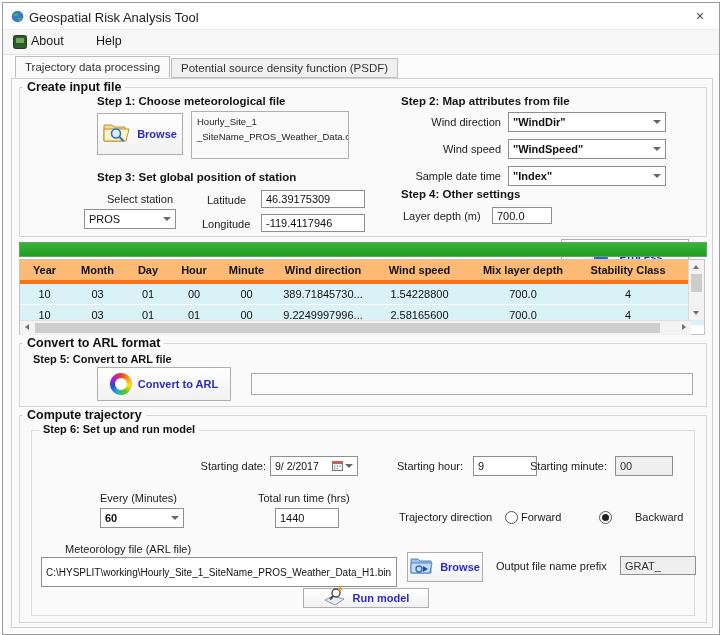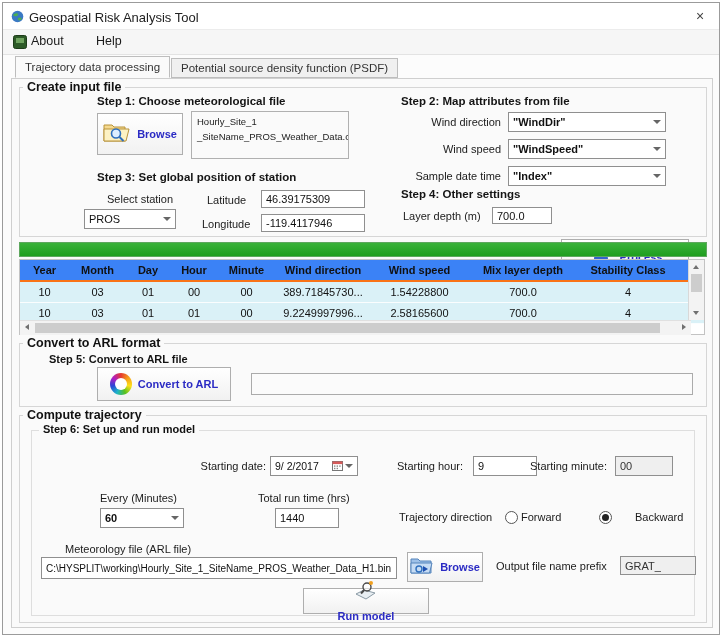--- a/index.html
+++ b/index.html
@@ -28,21 +28,21 @@
   .chev{width:0;height:0;border-left:4px solid transparent;border-right:4px solid transparent;border-top:4px solid #666;flex:none;margin-left:4px;}
   .btn{position:absolute;background:linear-gradient(#ffffff,#f1f1f1);border:1px solid #aeaeae;display:flex;align-items:center;justify-content:center;gap:6px;box-sizing:border-box;z-index:3;}
   .btn-label{color:#2b2bc4;font-weight:bold;font-size:11px;white-space:nowrap;}
   .radio{position:absolute;width:11px;height:11px;border:1px solid #555;border-radius:50%;background:#fff;z-index:3;}
   .radio.checked::after{content:"";position:absolute;inset:2px;background:#222;border-radius:50%;}
   
   .green-bar{position:absolute;left:16px;top:239px;width:686px;height:13px;background:linear-gradient(#3ab23a,#1f9e1f);border:1px solid #5ea75e;z-index:3;}
   .arl-progress{position:absolute;background:#fbfbfb;border:1px solid #ababab;z-index:3;}
   .grid{position:absolute;left:16px;top:256px;width:686px;height:76px;background:#fff;border:1px solid #c3c3c3;box-sizing:border-box;z-index:3;}
   .grid-row{display:flex;height:20px;align-items:center;}
-  .grid-head{border-bottom:2px solid #f97316;background:#3b82f6;}
+  .grid-head{border-bottom:4px solid #f97316;background:#fdba74;}
   .grid-data{background:#daf1f7;border-bottom:1px solid rgba(255,255,255,.85);}
   .gc{flex:none;text-align:center;font-size:11px;color:#111;overflow:hidden;white-space:nowrap;}
   .grid-head .gc{font-weight:bold;}
   .vsb{position:absolute;right:0;top:0;width:15px;height:60px;background:#f3f3f3;border-left:1px solid #d8d8d8;z-index:4;}
   .hsb{position:absolute;left:0;top:60px;width:671px;height:14px;background:#f3f3f3;border-top:1px solid #e0e0e0;z-index:4;}
   .sb-thumb{position:absolute;background:#cdcdcd;}
   .tri{width:0;height:0;position:absolute;}
   .tri.up{border-left:3.5px solid transparent;border-right:3.5px solid transparent;border-bottom:4px solid #707070;left:4px;top:5px;}
   .tri.down{border-left:3.5px solid transparent;border-right:3.5px solid transparent;border-top:4px solid #707070;left:4px;bottom:5px;}
   .tri.left{border-top:3.5px solid transparent;border-bottom:3.5px solid transparent;border-right:4px solid #707070;left:5px;top:3px;}
@@ -199,21 +199,21 @@
     </div>
     <div class="hsb">
       <span class="tri left"></span>
       <div class="sb-thumb" style="left:15px;top:2px;width:625px;height:10px;"></div>
       <span class="tri right"></span>
     </div>
   </div>
 
   <div class="groupbox" style="left:16px;top:340px;width:686px;height:62px;"></div>
   <span class="grouplabel" style="left:20px;top:333px;">Convert to ARL format</span>
-  <span class="steptitle" style="left:30px;top:350px;font-size:11px;margin-left:16px;">Step 5: Convert to ARL file</span>
+  <span class="steptitle" style="left:30px;top:350px;font-size:11px;">Step 5: Convert to ARL file</span>
   <div class="btn" style="left:94px;top:364px;width:134px;height:34px;">
     <span class="ring"></span>
     <span class="btn-label">Convert to ARL</span>
   </div>
   <div class="arl-progress" style="left:248px;top:370px;width:440px;height:20px;"></div>
 
   <div class="groupbox" style="left:16px;top:412px;width:686px;height:206px;"></div>
   <span class="grouplabel" style="left:20px;top:405px;">Compute trajectory</span>
   <div class="groupbox" style="left:28px;top:427px;width:662px;height:184px;border-color:#dedede;"></div>
   <span class="grouplabel" style="left:36px;top:420px;font-size:11px;">Step 6: Set up and run model</span>
@@ -256,40 +256,40 @@
   <div class="field" style="left:272px;top:505px;width:64px;height:20px;">
     <span>1440</span>
   </div>
   <span class="lbl" style="left:396px;top:508px;">Trajectory direction</span>
   <span class="radio" style="left:502px;top:508px;"></span>
   <span class="lbl" style="left:518px;top:508px;">Forward</span>
   <span class="radio checked" style="left:596px;top:508px;"></span>
   <span class="lbl" style="left:612px;top:508px;margin-left:20px;">Backward</span>
 
   <span class="lbl" style="left:62px;top:540px;">Meteorology file (ARL file)</span>
-  <div class="field" style="left:38px;top:554px;width:356px;height:22px;font-size:10px;">
+  <div class="field" style="left:38px;top:554px;width:356px;height:30px;font-size:10px;">
     <span>C:\HYSPLIT\working\Hourly_Site_1_SiteName_PROS_Weather_Data_H1.bin</span>
   </div>
   <div class="btn" style="left:404px;top:549px;width:76px;height:30px;">
     <span>
       <svg width="24" height="19" viewBox="0 0 24 19">
         <path d="M1 3 h7 l2 2 h11 v12 h-20 z" fill="#9ec1e8" stroke="#5584bb"></path>
         <path d="M1 7 h21 l-2.5 10 h-18.5 z" fill="#c6dcf4" stroke="#5584bb"></path>
         <path d="M13 10 l5 3 -5 3 z" fill="#1d4fb0"></path>
         <circle cx="9" cy="13" r="3" fill="none" stroke="#2f6fbd" stroke-width="1.4"></circle>
       </svg>
     </span>
     <span class="btn-label">Browse</span>
   </div>
   <span class="lbl" style="left:493px;top:557px;">Output file name prefix</span>
   <div class="field disabled" style="left:617px;top:553px;width:76px;height:19px;">
     <span>GRAT_</span>
   </div>
 
-  <div class="btn" style="left:300px;top:585px;width:126px;height:26px;flex-direction:column;">
+  <div class="btn" style="left:300px;top:585px;width:126px;height:20px;">
     <span>
       <svg width="24" height="20" viewBox="0 0 24 20">
         <path d="M2 14 L10 10 L21 13 L12 19 Z" fill="#e8eef2" stroke="#8a9aa5"></path>
         <circle cx="13" cy="7" r="4" fill="rgba(255,255,255,.5)" stroke="#4a4a4a" stroke-width="1.4"></circle>
         <line x1="10.2" y1="10" x2="7" y2="13.5" stroke="#4a4a4a" stroke-width="2"></line>
         <circle cx="17" cy="3" r="2" fill="#f0a020"></circle>
       </svg>
     </span>
     <span class="btn-label">Run model</span>
   </div>

